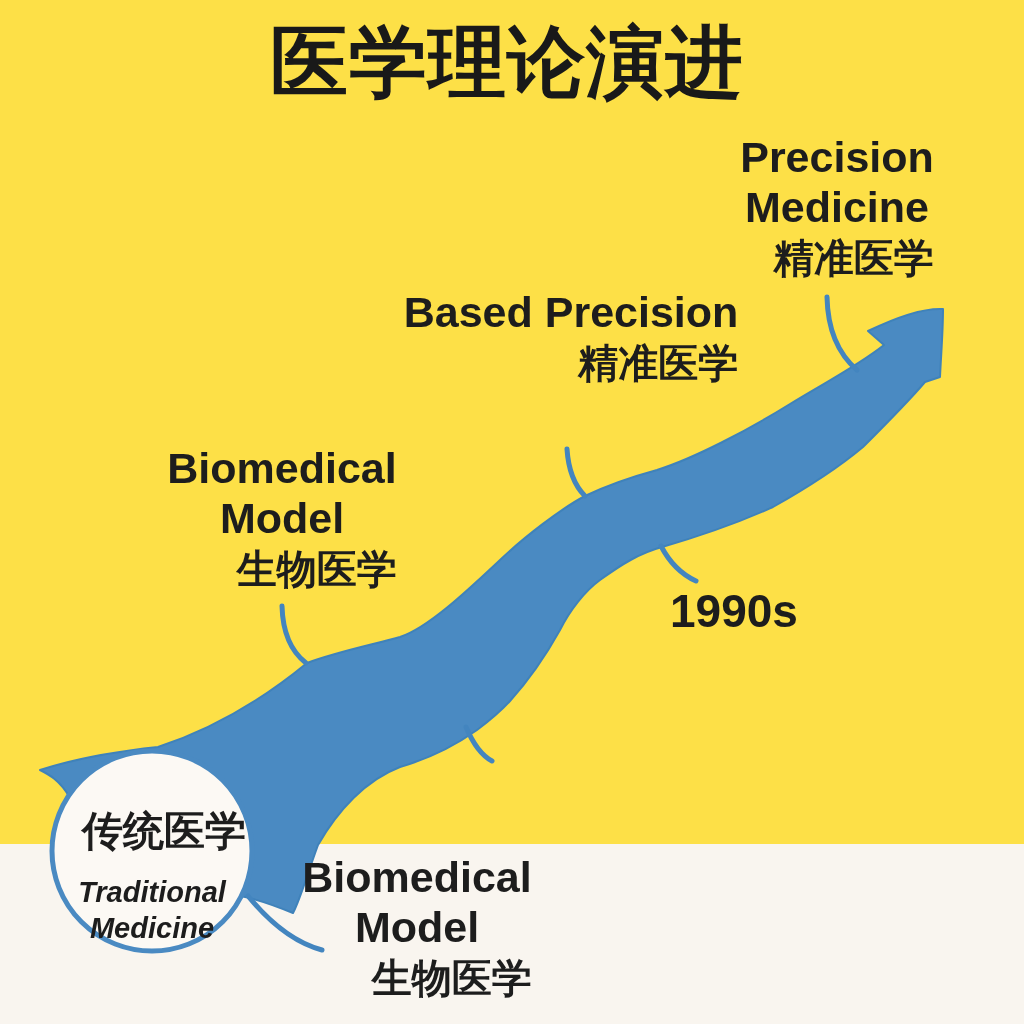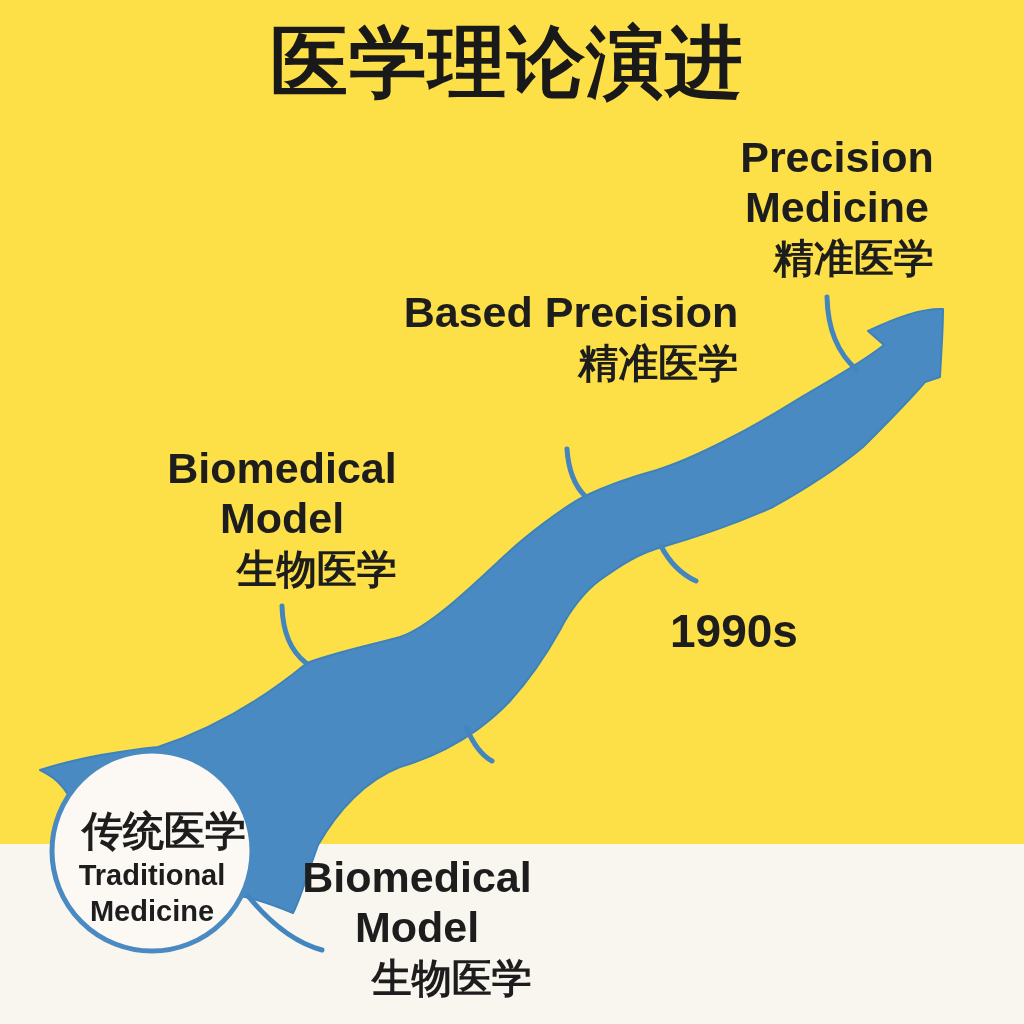--- a/index.html
+++ b/index.html
@@ -74,21 +74,20 @@
     text-align: right;
   }
   .year-label {
     position: absolute;
     transform: translateX(-50%);
     font-size: 46px;
     line-height: 54px;
     font-weight: 600;
     color: #1d1d1d;
     white-space: nowrap;
-    margin-top: 20px;
   }
   .origin-text {
     position: absolute;
     left: 152px;
     top: 806px;
     transform: translateX(-50%);
     text-align: center;
     white-space: nowrap;
     color: #1d1d1d;
     font-weight: 600;
@@ -96,21 +95,22 @@
   .origin-text .zh {
     font-size: 41px;
     line-height: 50px;
     margin-left: 24px;
   }
   .origin-text .en {
     font-size: 29px;
     line-height: 36px;
   }
   .origin-text .en-group {
-    margin-top: 1px;
+    margin-top: 18px;
+    font-style: italic;
   }
   
   .pos-precision  { left: 837px; top: 132px; }
   .pos-evidence   { left: 571px; top: 287px; }
   .pos-biomedical { left: 282px; top: 443px; }
   .pos-biomential { left: 417px; top: 852px; }
   .pos-1800s { left: 527px; top: 764px; }
   .pos-1990s { left: 734px; top: 584px; }
 </style>
 </head>

